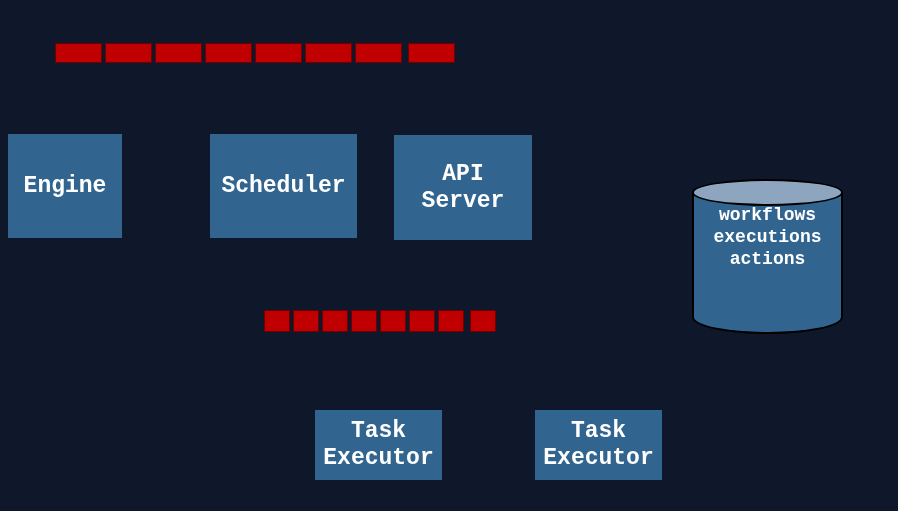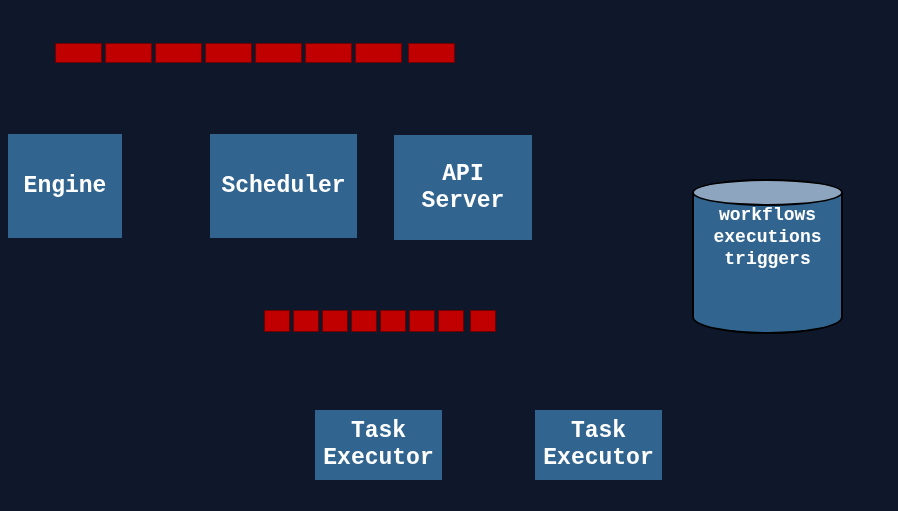--- a/index.html
+++ b/index.html
@@ -123,17 +123,17 @@
     <span>Task
 Executor</span>
   </div>
 
   <div class="datastore">
     <div class="cyl-body"></div>
     <div class="cyl-top"></div>
     <div class="cyl-text">
       <div>workflows</div>
       <div>executions</div>
-      <div>triggers</div>
+      <div>actions</div>
     </div>
   </div>
 
 </div>
 
 </body></html>

